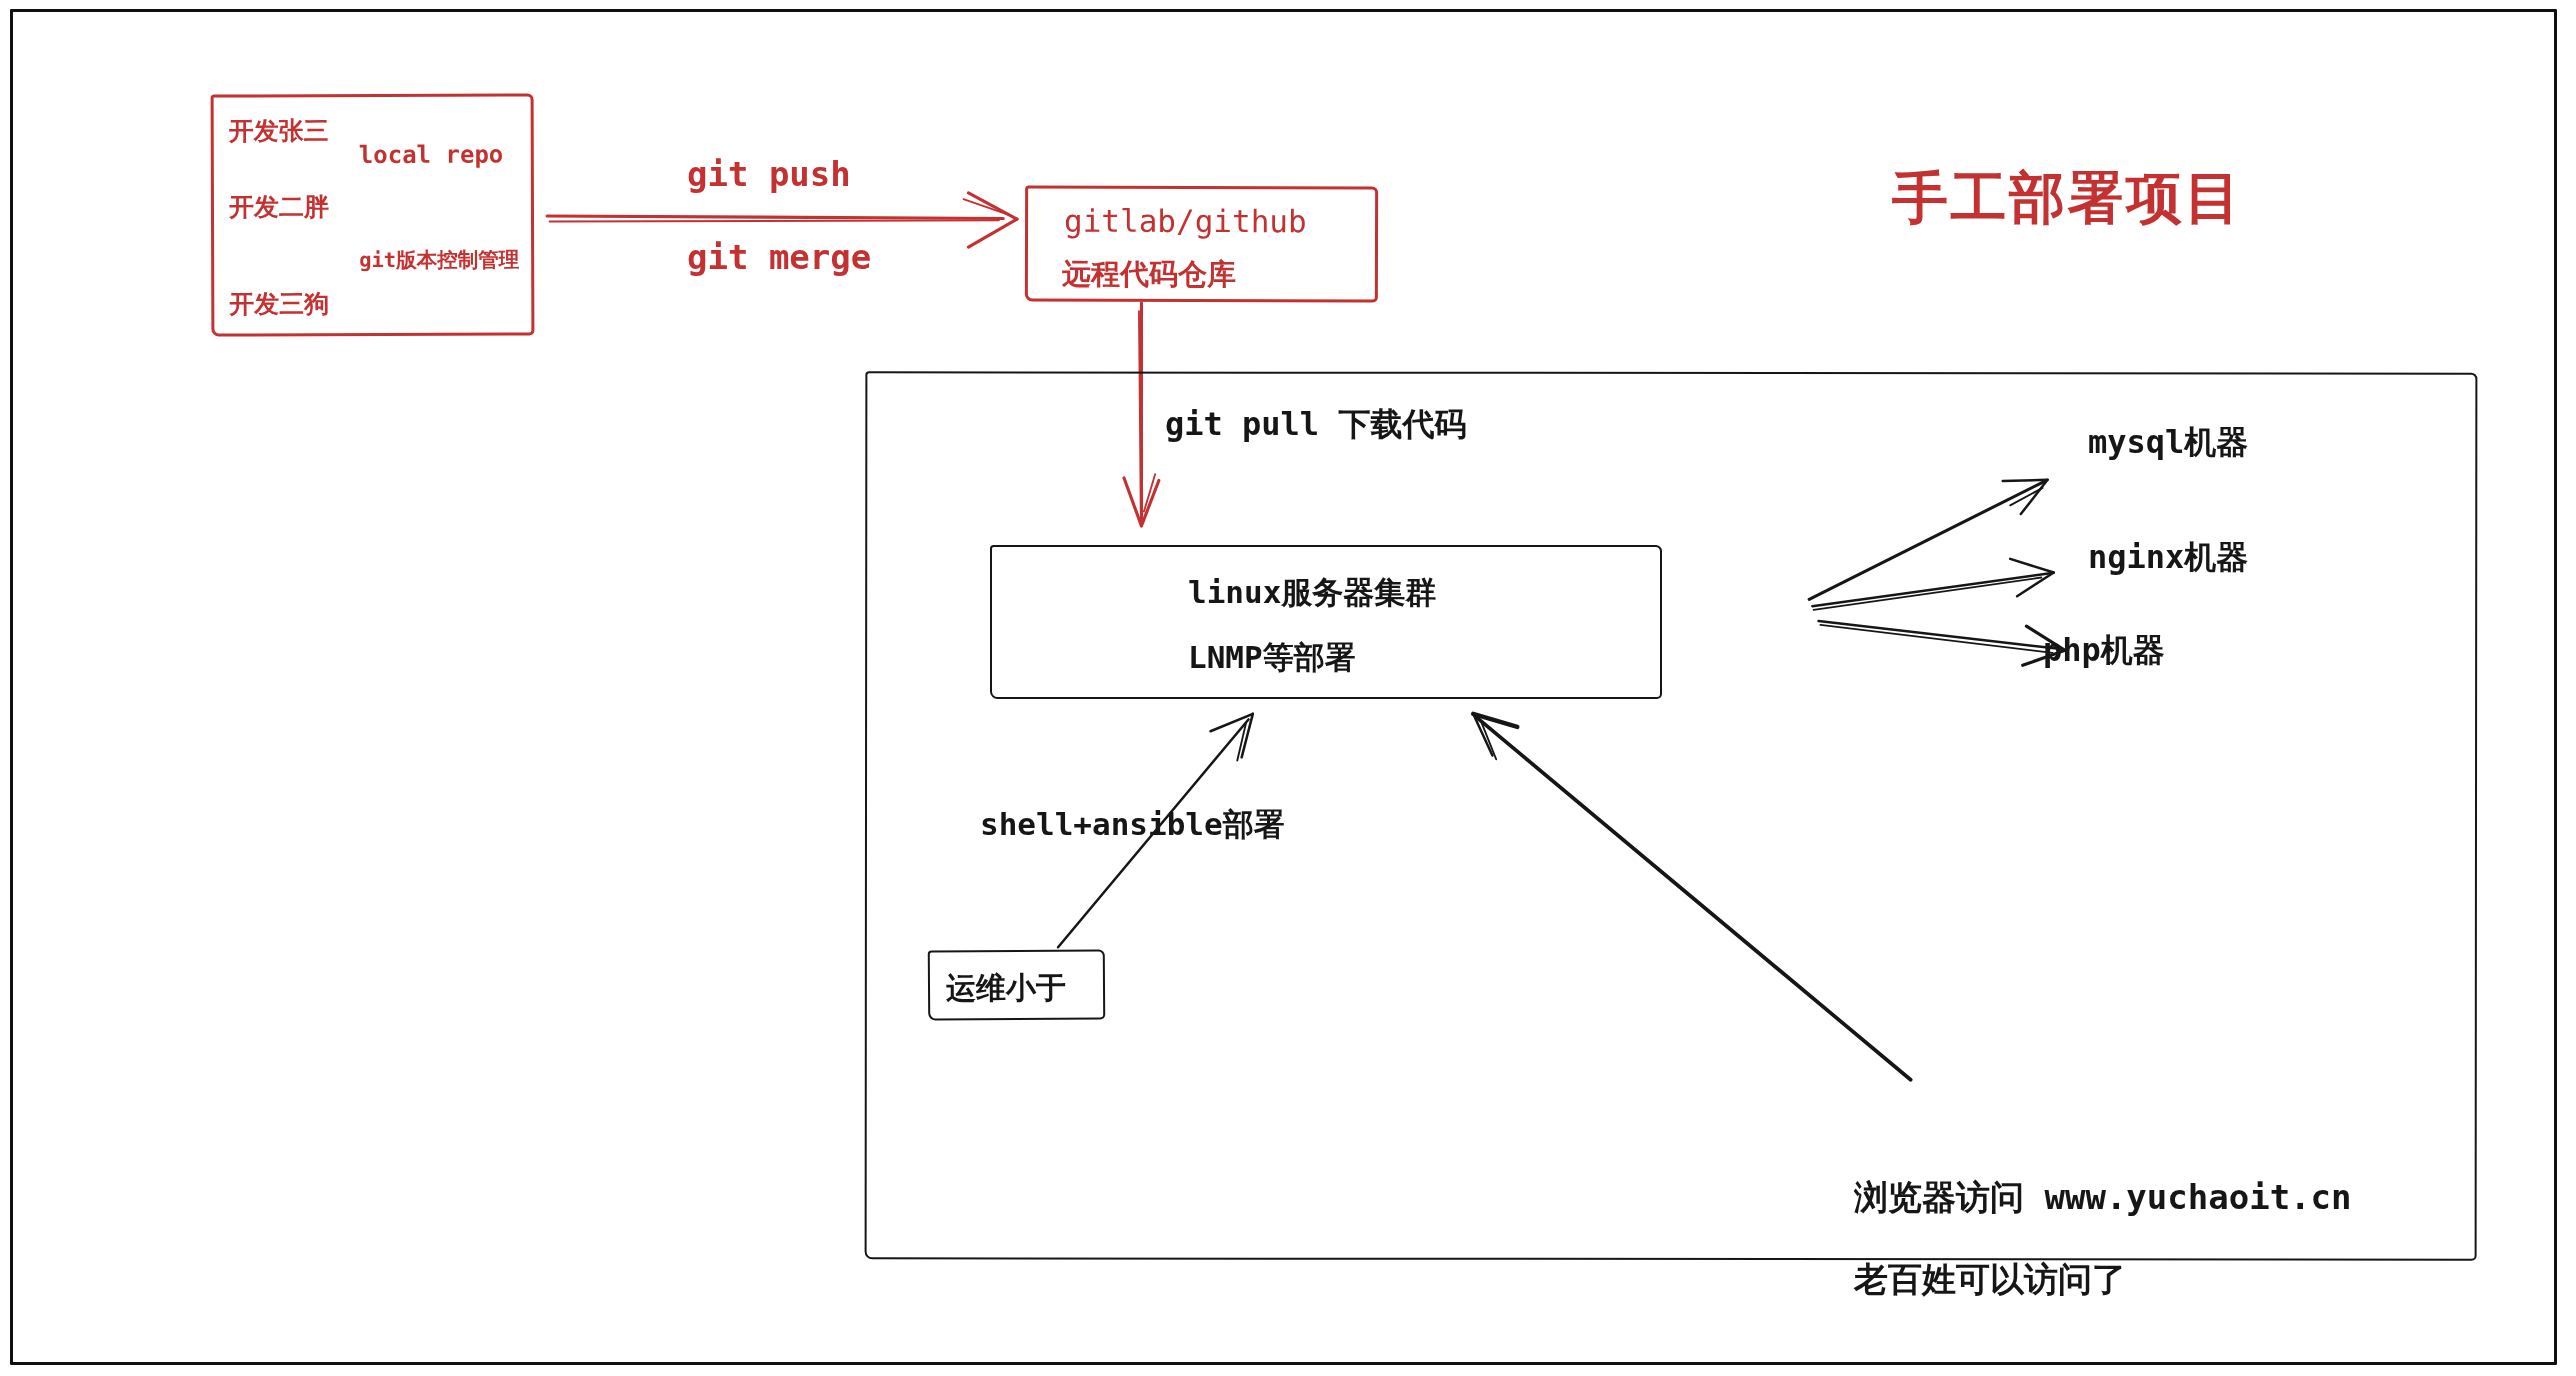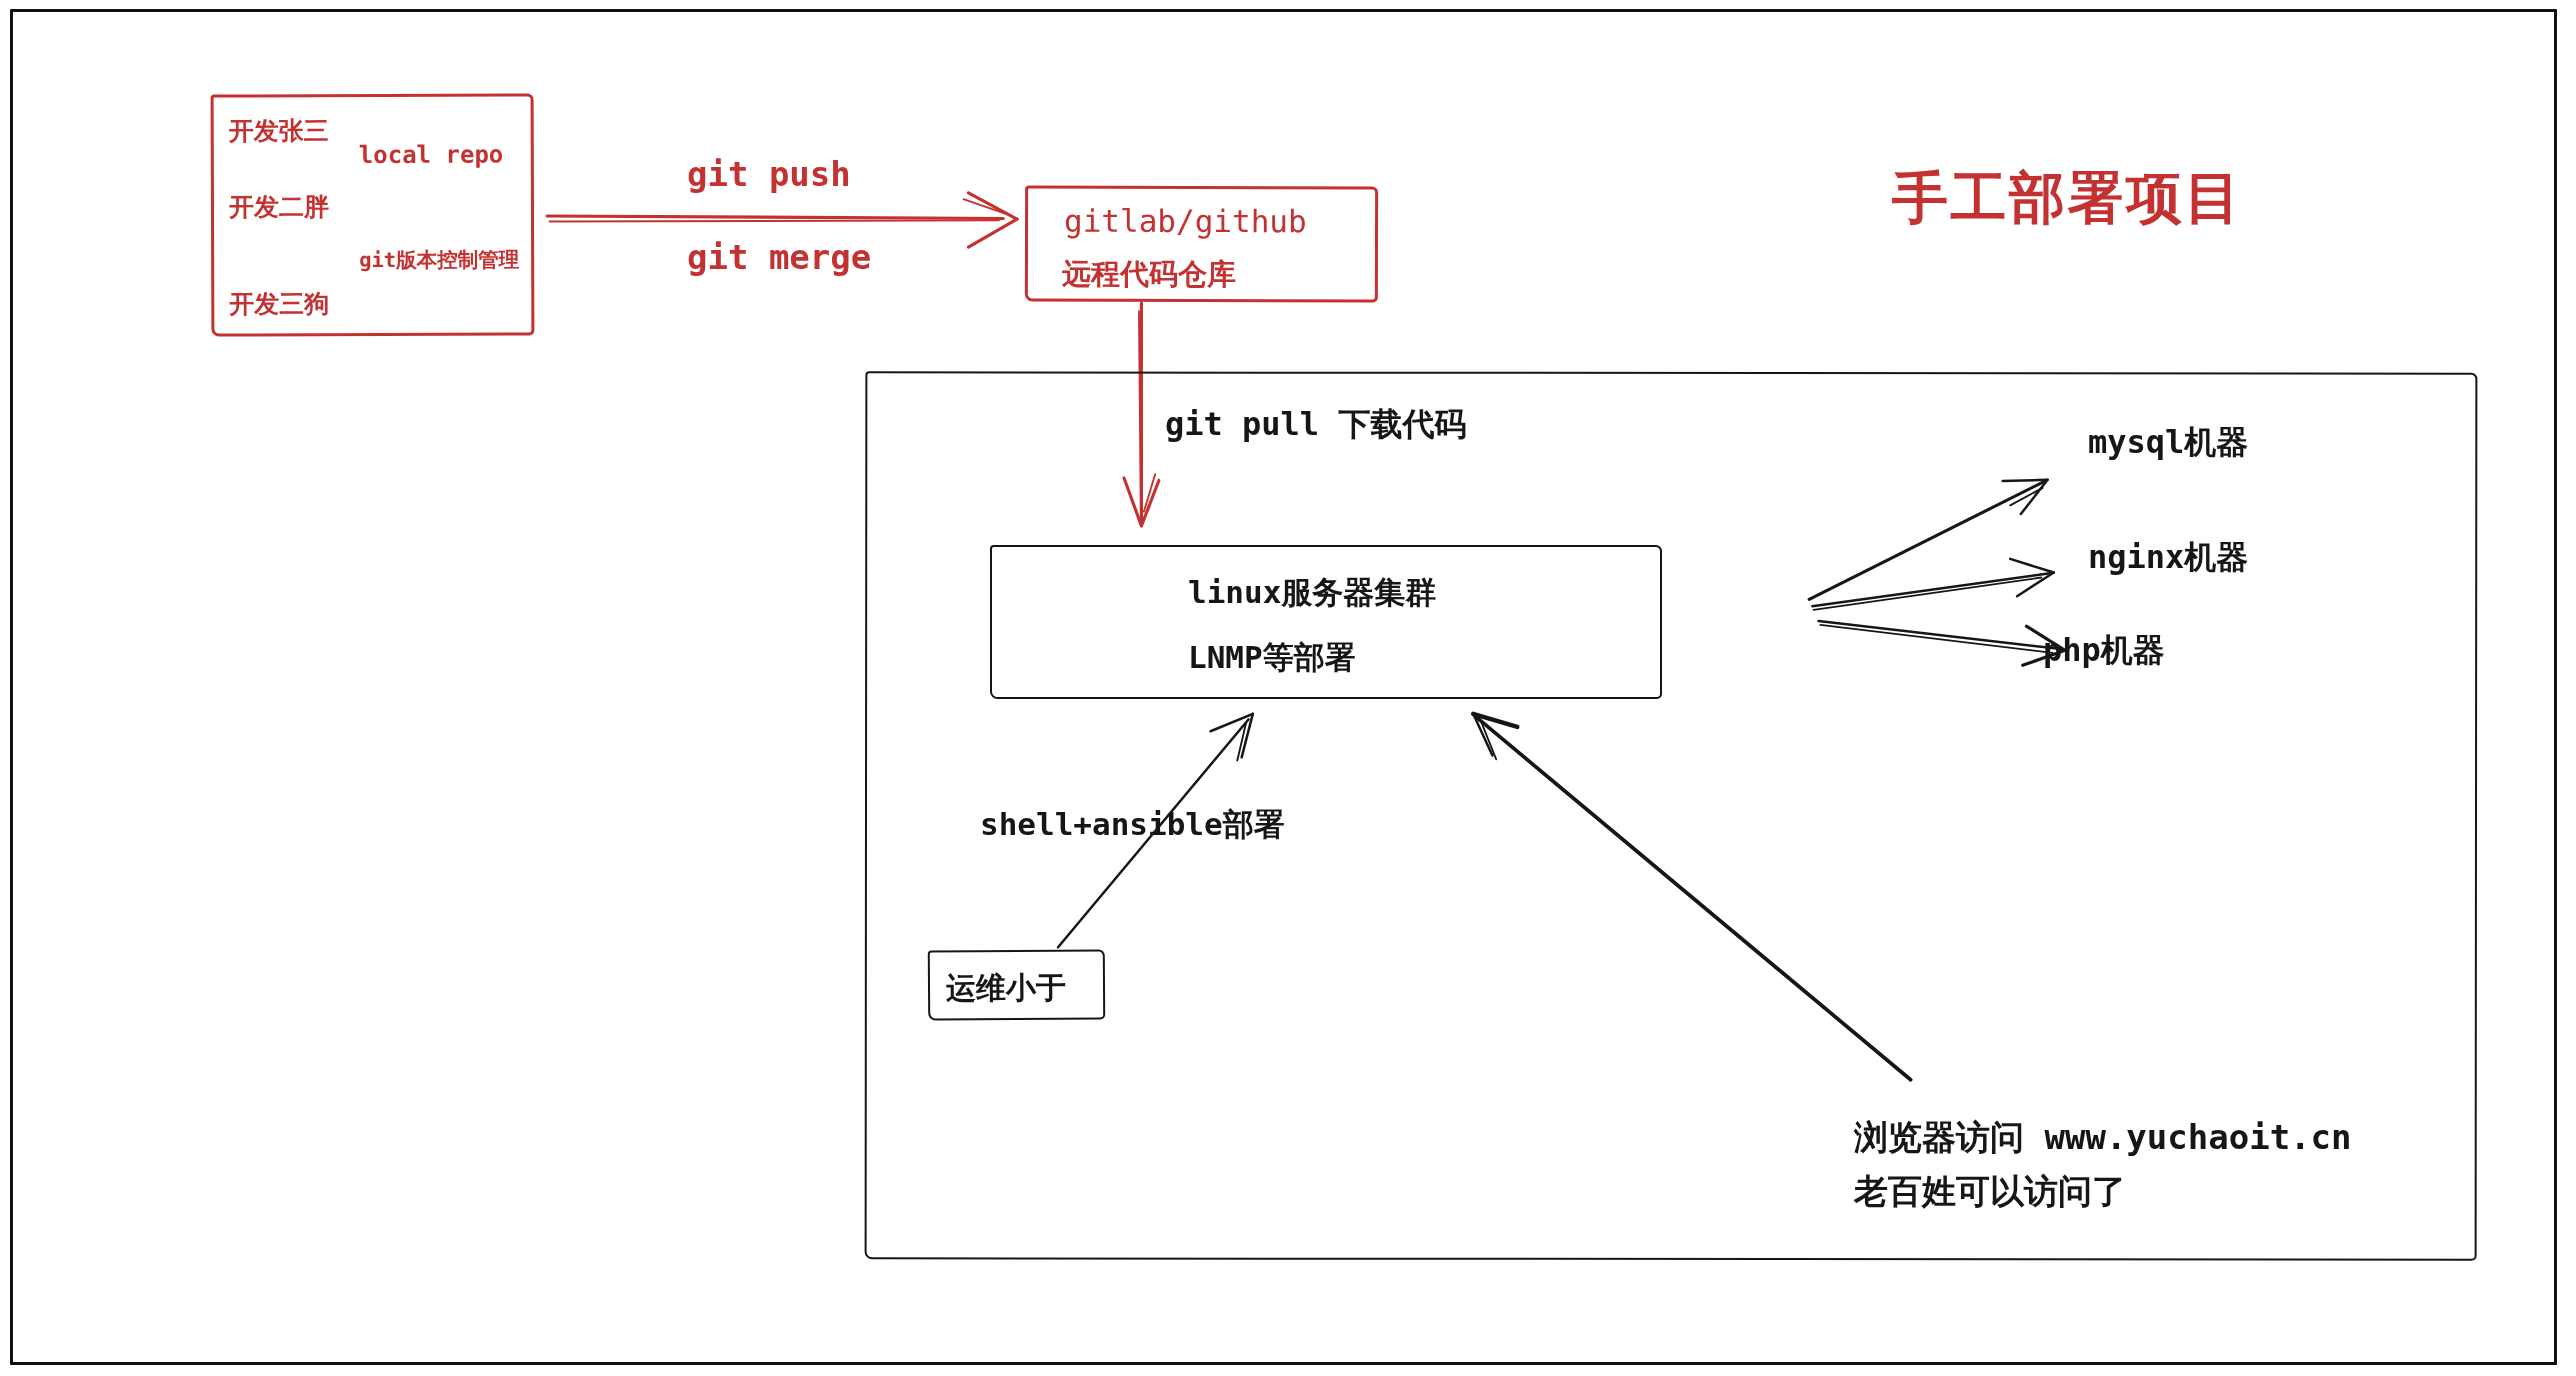--- a/index.html
+++ b/index.html
@@ -62,22 +62,22 @@
   .machine{font-size:32px;font-weight:600;white-space:nowrap;}
   .machine-mysql{left:2088px;top:421px;}
   .machine-nginx{left:2088px;top:536px;text-align:right;}
   .machine-php  {left:2043px;top:629px;}
 
   .lbl-shell{left:980px;top:804px;font-size:31px;color:var(--ink);}
 
   .ops-box{left:928px;top:950px;width:177px;height:70px;transform:rotate(-0.4deg);}
   .ops-box .l1{position:absolute;left:16px;top:16px;font-size:30px;font-weight:600;white-space:nowrap;}
 
-  .browser-note{left:1854px;top:1120px;font-size:34px;font-weight:600;line-height:1.0;}
-  .browser-note .l2{margin-top:20px;}
+  .browser-note{left:1854px;top:1180px;font-size:34px;font-weight:600;line-height:1.0;}
+  .browser-note .l2{margin-top:48px;}
 
   svg.arrows{left:0;top:0;width:2576px;height:1376px;pointer-events:none;}
   svg.arrows line{stroke-linecap:round;}
 </style>
 </head>
 <body>
 
 <div id="canvas">
 
   <div class="abs outer-frame"></div>

